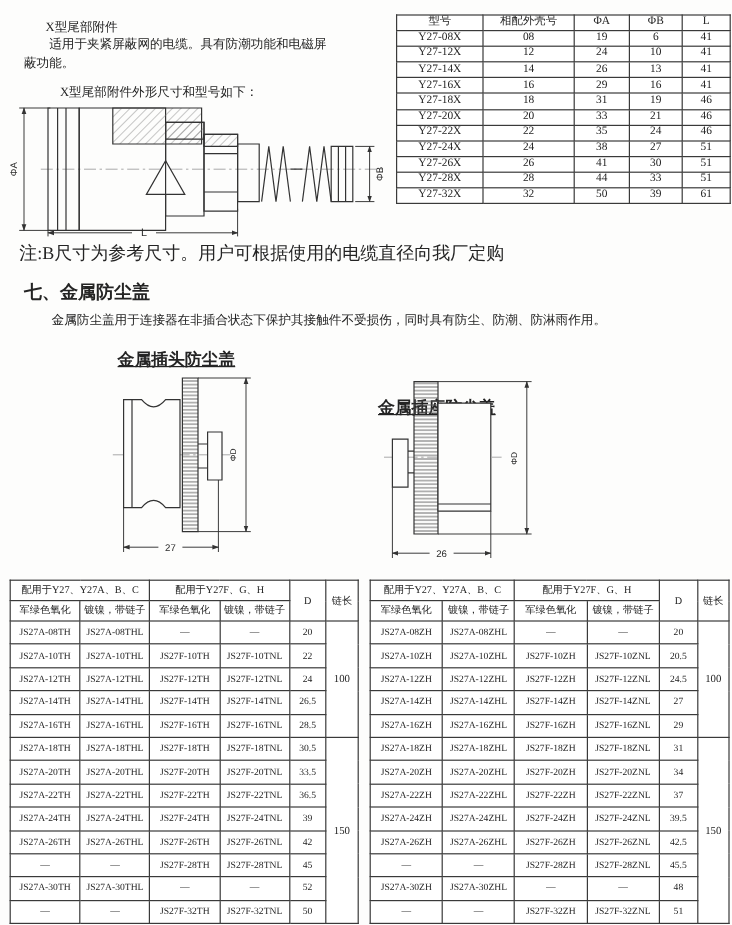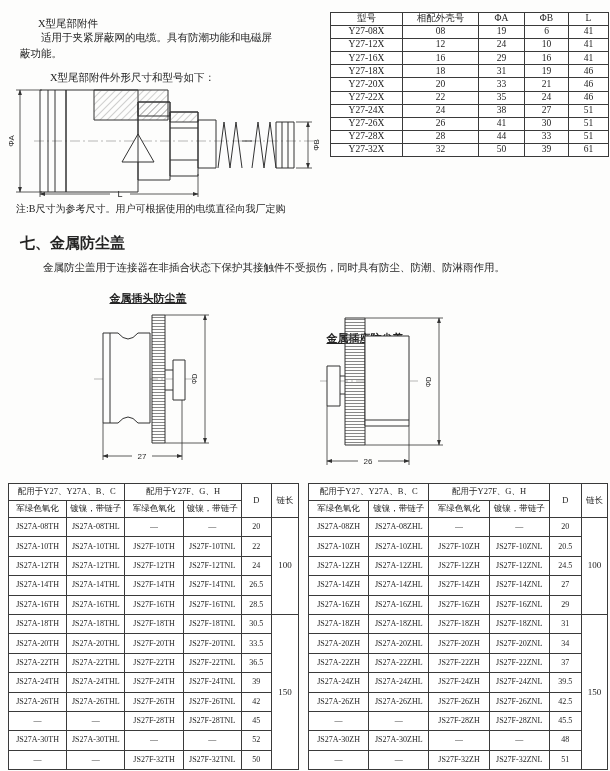--- a/index.html
+++ b/index.html
@@ -4,22 +4,22 @@
 <style>
   html,body{margin:0;padding:0;}
   body{
     width:610px;height:771px;position:relative;background:#fdfdfc;
     font-family:"Liberation Serif", serif;color:#242424;overflow:hidden;
   }
   .abs{position:absolute;}
   .doc-text{font-size:10.5px;line-height:1.55;}
   .para{text-indent:2em;}
   .sec-title{font-family:"Liberation Sans",sans-serif;font-weight:bold;font-size:15px;}
-  .draw-label{font-family:"Liberation Sans",sans-serif;font-weight:bold;font-size:11px;
-    text-align:center;text-decoration:underline;}
+  .draw-label{font-family:"Liberation Sans",sans-serif;font-weight:bold;font-size:14px;
+    text-align:left;text-decoration:underline;}
   table{border-collapse:collapse;background:#fff;table-layout:fixed;}
   .tbl{border:1px solid #c2410c;}
   .tbl th,.tbl td{border:1px solid #3a3a3a;text-align:center;vertical-align:middle;overflow:hidden;}
   .y27 th,.y27 td{font-size:9.5px;height:12.1px;padding:0 1px;line-height:1;}
   .y27 th{font-weight:normal;}
   .cover th{font-size:8.5px;font-weight:normal;padding:1px 0;height:14px;line-height:1.15;}
   .cover td{font-size:8px;height:18.4px;padding:0 1px;white-space:nowrap;line-height:1;}
   .cover .len-val{font-size:9px;}
   svg{display:block;}
   svg line, svg path, svg rect, svg polygon{vector-effect:non-scaling-stroke;}
@@ -84,21 +84,21 @@
 
     <g stroke="#333" stroke-width="0.8">
       <line x1="32" y1="108" x2="32" y2="113"></line>
       <line x1="190" y1="90" x2="190" y2="113"></line>
       <line x1="32" y1="110" x2="102" y2="110" marker-start="url(#arwT)"></line>
       <line x1="122" y1="110" x2="190" y2="110" marker-end="url(#arwT)"></line>
     </g>
     <text class="dim-text" font-size="9" text-anchor="middle" x="112" y="113">L</text>
   </svg>
 
-  <div class="abs doc-text" style="left:16px;top:201px;width:420px;font-size:10px;">注:B尺寸为参考尺寸。用户可根据使用的电缆直径向我厂定购</div>
+  <div class="abs doc-text" style="left:16px;top:201px;width:420px;font-size:15px;">注:B尺寸为参考尺寸。用户可根据使用的电缆直径向我厂定购</div>
 
   <table class="tbl y27 abs" style="left:330px;top:12px;width:278px;">
     <colgroup>
         <col style="width:72px">
         <col style="width:76px">
         <col style="width:46px">
         <col style="width:44px">
         <col style="width:40px">
       </colgroup>
     <thead>
@@ -116,20 +116,27 @@
           <td>08</td>
           <td>19</td>
           <td>6</td>
           <td>41</td>
         </tr>
         <tr>
           <td>Y27-12X</td>
           <td>12</td>
           <td>24</td>
           <td>10</td>
+          <td>41</td>
+        </tr>
+        <tr>
+          <td>Y27-14X</td>
+          <td>14</td>
+          <td>26</td>
+          <td>13</td>
           <td>41</td>
         </tr>
         <tr>
           <td>Y27-16X</td>
           <td>16</td>
           <td>29</td>
           <td>16</td>
           <td>41</td>
         </tr>
         <tr>

